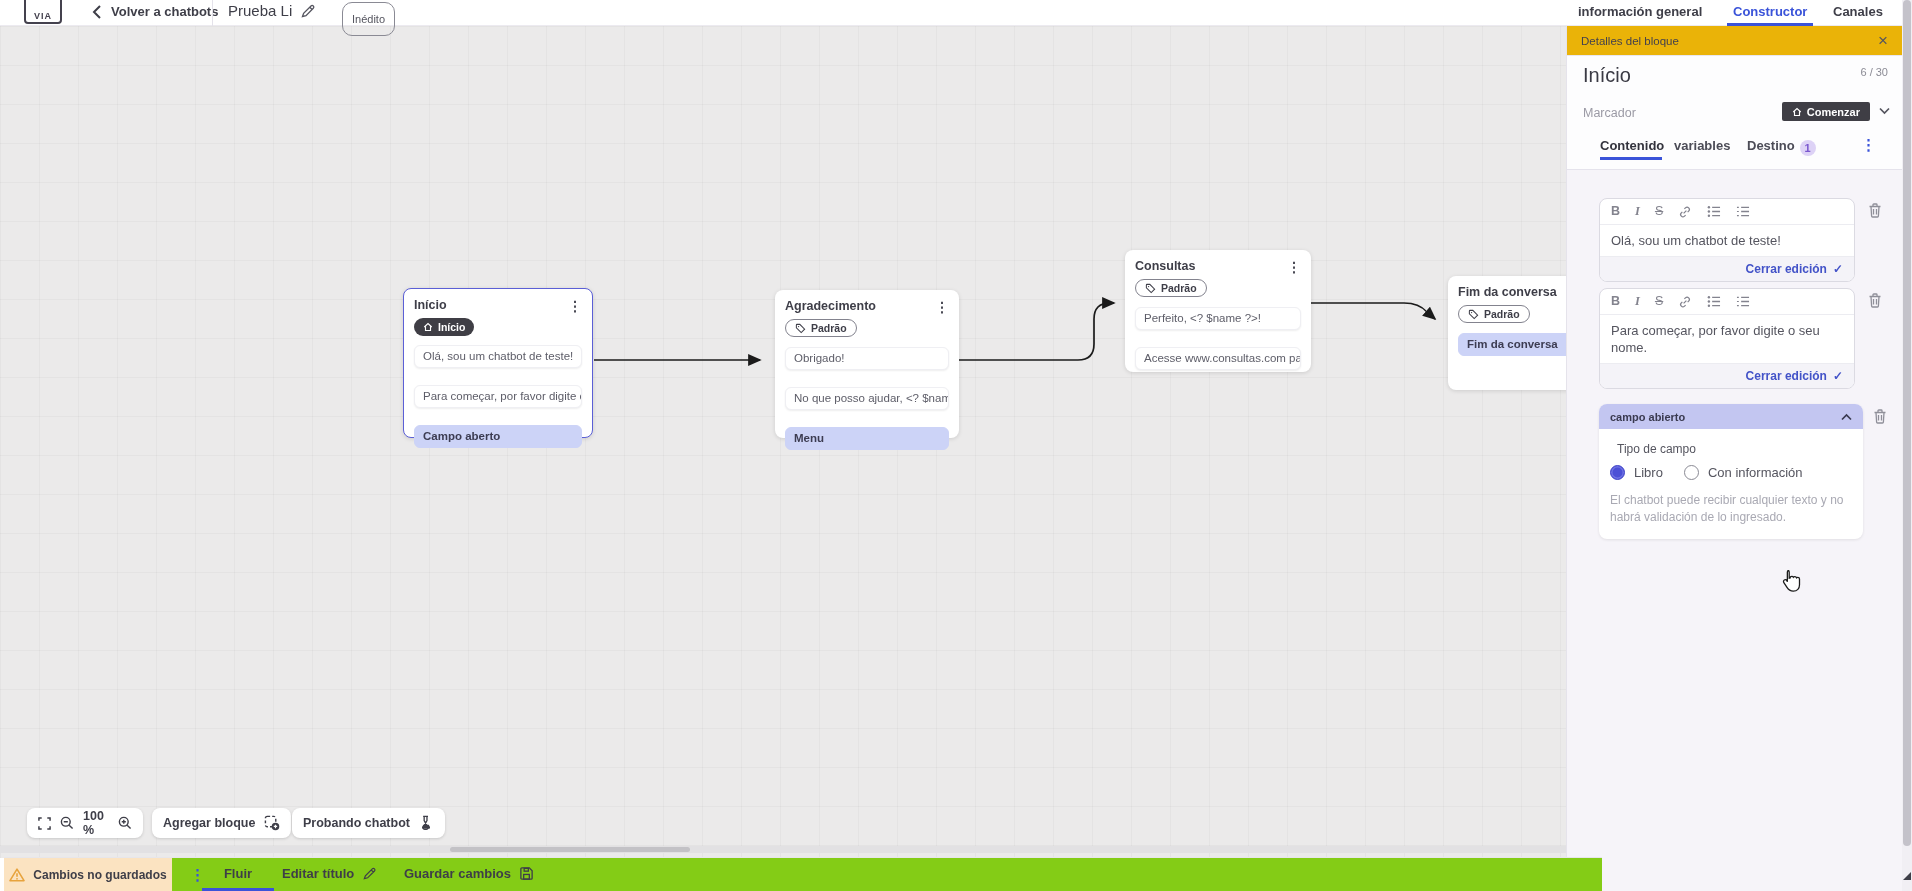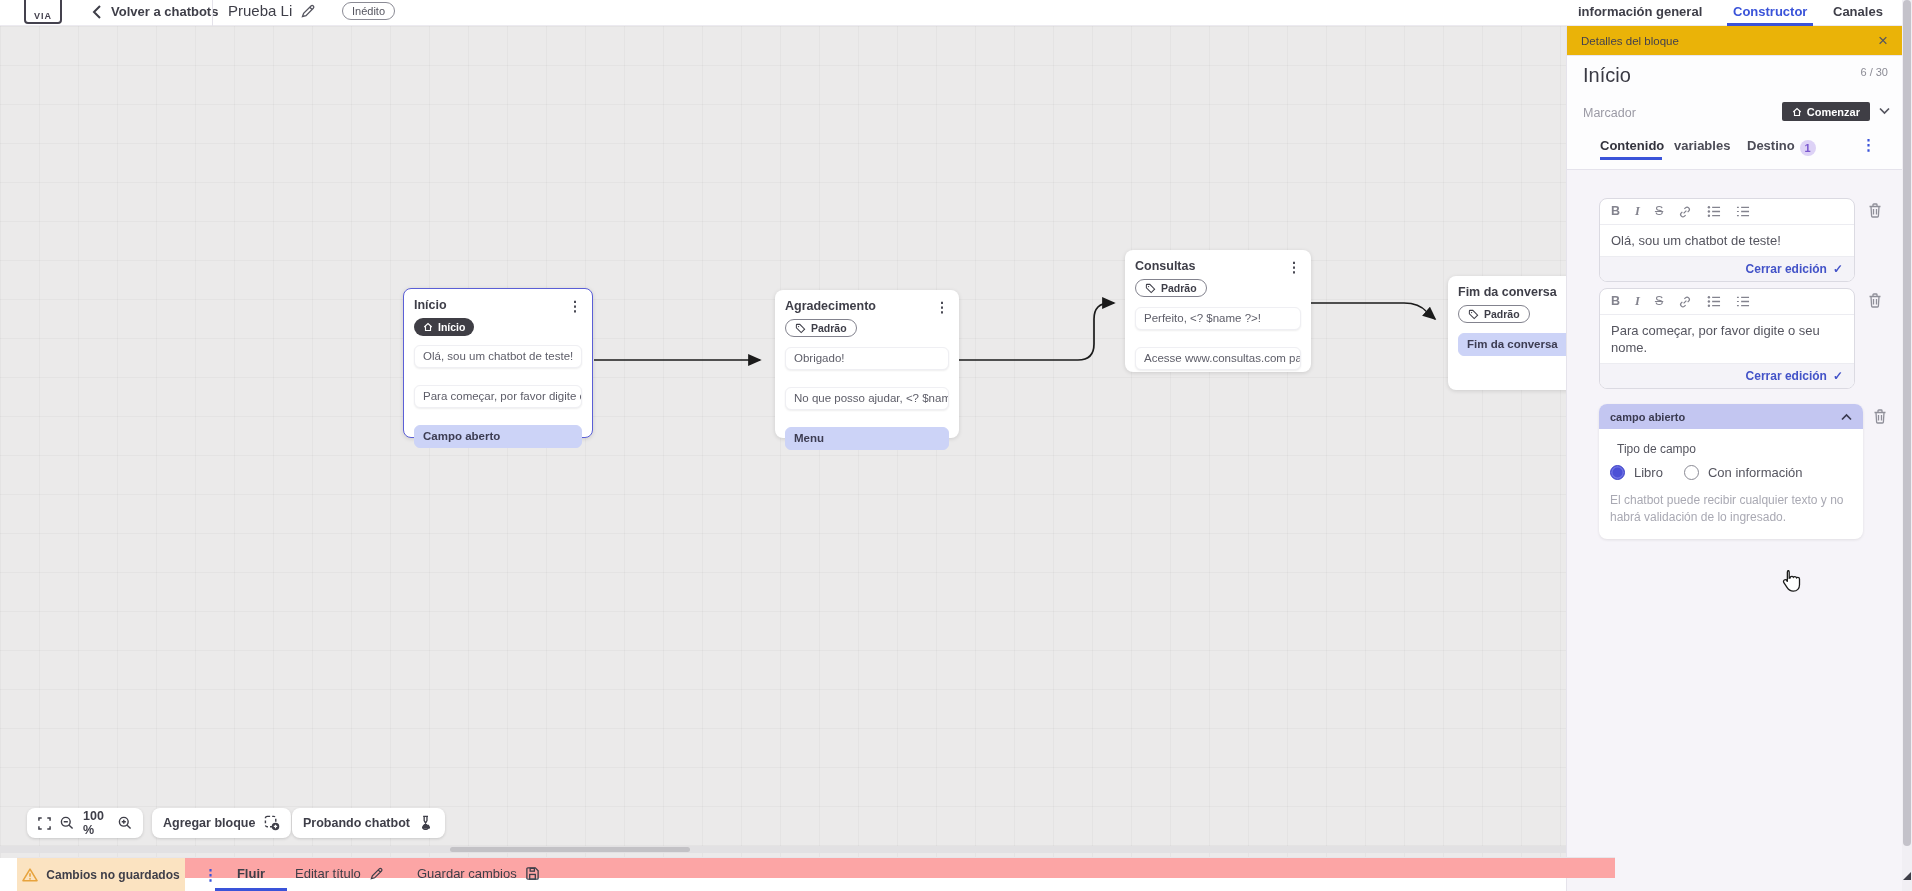--- a/index.html
+++ b/index.html
@@ -7,21 +7,21 @@
   .stage { position:relative; width:1912px; height:891px; overflow:hidden; background:#fff; }
 
   
   .topbar { position:absolute; top:0; left:0; width:1912px; height:26px; background:#fff; z-index:8; border-bottom:1px solid #eceaf0; }
   .logo-box { position:absolute; left:24px; top:-4px; width:38px; height:28px; border:2px solid #44414e; border-radius:4px; display:flex; align-items:flex-end; justify-content:center; font-size:9px; font-weight:bold; color:#44414e; letter-spacing:1px; padding-bottom:1px; }
   .back-btn { position:absolute; left:92px; top:4px; display:flex; align-items:center; gap:10px; cursor:pointer; }
   .back-label { font-size:13px; font-weight:bold; color:#3e3e48; }
   .tb-divider { position:absolute; left:212px; top:0; width:1px; height:26px; background:#e4e2ea; }
   .bot-title { position:absolute; left:228px; top:2px; font-size:15px; color:#3e3e48; }
   .tb-pencil { position:absolute; left:300px; top:3px; }
-  .status-pill { position:absolute; left:342px; top:2px; height:18px; padding:0 9px; border:1px solid #8a8a94; border-radius:10px; font-size:11px; color:#55555f; display:flex; align-items:center; }
+  .status-pill { position:absolute; left:342px; top:2px; height:18px; padding:16px 9px; border:1px solid #8a8a94; border-radius:10px; font-size:11px; color:#55555f; display:flex; align-items:center; }
   .top-tab { position:absolute; top:4px; font-size:13px; font-weight:bold; color:#3e3e48; cursor:pointer; }
   .top-tab.active { color:#3a53d9; }
   .top-tab-underline { position:absolute; top:23px; left:1727px; width:86px; height:3px; background:#3a53d9; }
 
   
   .canvas { position:absolute; top:26px; left:0; width:1566px; height:832px; overflow:hidden;
     background-color:#ebeaea;
     background-image: linear-gradient(to right, rgba(0,0,0,0.030) 1px, transparent 1px),
                       linear-gradient(to bottom, rgba(0,0,0,0.030) 1px, transparent 1px);
     background-size:39px 39px; }
@@ -74,26 +74,26 @@
   .type-label { font-size:12px; color:#55555f; margin:2px 0 9px 7px; }
   .radio-row { display:flex; align-items:center; gap:9px; }
   .radio { width:15px; height:15px; border-radius:50%; border:1.5px solid #8a8a94; background:#fff; cursor:pointer; flex:none; }
   .radio.sel { background:#4b4fd6; border-color:#4347c9; box-shadow:inset 0 0 0 1.5px #6f72e3; }
   .radio-label { font-size:13px; color:#55555f; margin-right:12px; cursor:pointer; }
   .help { margin-top:12px; font-size:12px; line-height:17px; color:#a9a9b3; }
 
   .add-content { position:absolute; left:20px; top:528px; width:298px; height:34px; border:1px dashed #b3b2bd; border-radius:4px; display:flex; align-items:center; justify-content:center; font-size:13px; color:#55555f; cursor:pointer; }
 
   
-  .bottombar { position:absolute; top:858px; left:17px; width:1598px; height:20px; background:#fca5a5; z-index:7; box-shadow:0 -1px 0 #e7e6ea; }
+  .bottombar { position:absolute; top:858px; left:4px; width:1598px; height:33px; background:#84cc16; z-index:7; box-shadow:0 -1px 0 #e7e6ea; }
   .warn-chip { position:absolute; left:0; top:0; width:168px; height:33px; background:#fbe3c1; display:flex; align-items:center; justify-content:center; gap:8px; font-size:12px; font-weight:bold; color:#3e3e48; }
   .bb-kebab { position:absolute; left:182px; top:8px; color:#3a53d9; font-size:15px; font-weight:bold; cursor:pointer; }
   .bb-flow { position:absolute; left:168px; top:8px; width:82px; text-align:center; font-size:13px; font-weight:bold; color:#3e3e48; cursor:pointer; }
   .bb-flow-line { position:absolute; left:168px; top:30px; width:82px; height:3px; background:#3a53d9; }
-  .bb-item { position:absolute; top:8px; display:flex; align-items:center; gap:8px; font-size:13px; font-weight:normal; color:#3e3e48; cursor:pointer; }
+  .bb-item { position:absolute; top:8px; display:flex; align-items:center; gap:8px; font-size:13px; font-weight:bold; color:#3e3e48; cursor:pointer; }
 
   
   .vscroll { position:absolute; top:0; right:0; width:10px; height:891px; background:#f1eff4; z-index:9; }
   .vscroll-thumb { position:absolute; top:0; left:1px; width:8px; height:846px; background:#c4c2ca; border-radius:4px; }
   .corner-mark { position:absolute; right:1px; top:872px; z-index:10; }
 
   .cursor { position:absolute; left:1782px; top:570px; z-index:20; pointer-events:none; }
 
   svg { display:block; }
 </style>

